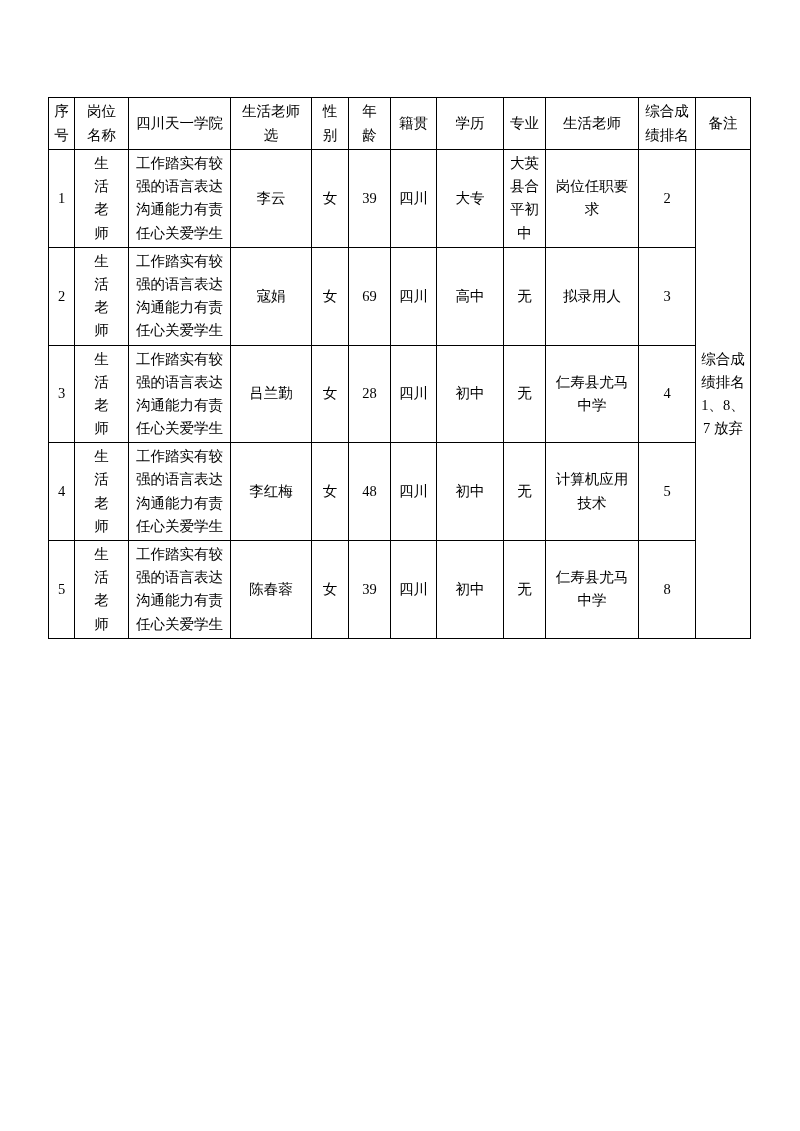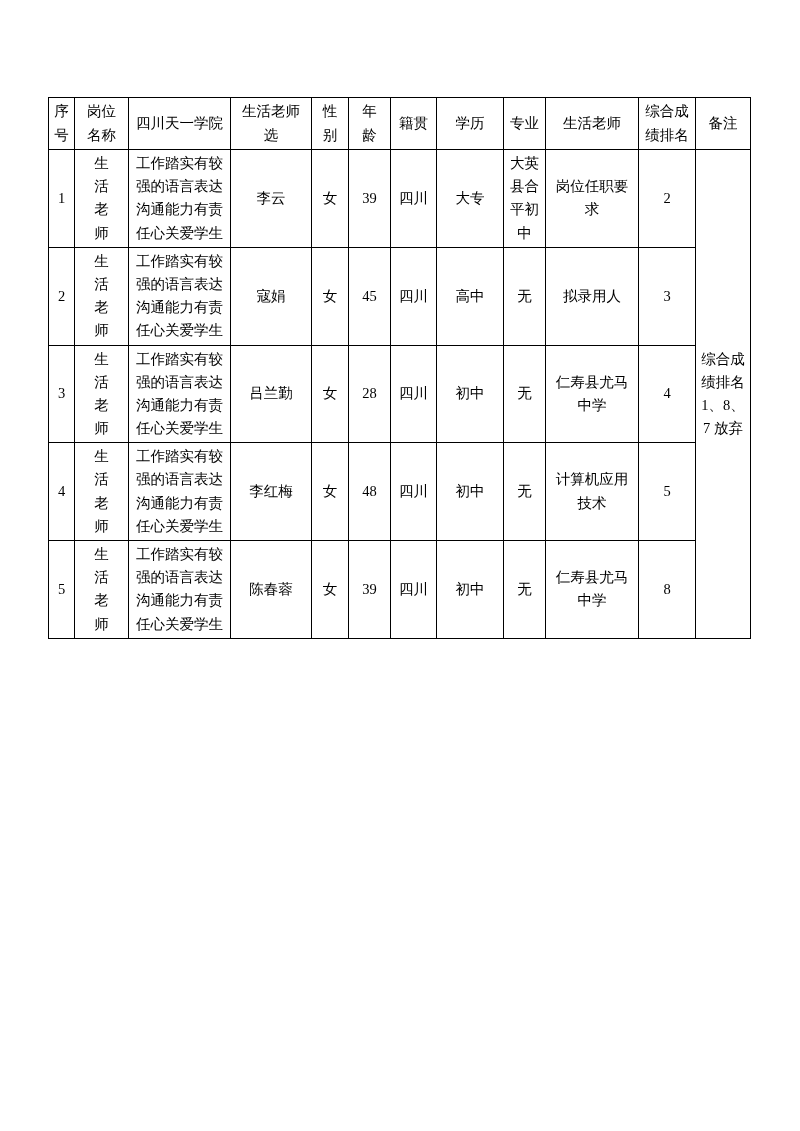--- a/index.html
+++ b/index.html
@@ -117,21 +117,21 @@
             <td data-name="cell-school">岗位任职要求</td>
             <td data-name="cell-rank">2</td>
             <td rowspan="5" data-name="remark-merged-cell">综合成绩排名1、8、7 放弃</td>
           </tr>
           <tr data-name="table-row">
             <td data-name="cell-index">2</td>
             <td data-name="cell-position">生活老师</td>
             <td data-name="cell-requirements">工作踏实有较强的语言表达沟通能力有责任心关爱学生</td>
             <td data-name="cell-candidate">寇娟</td>
             <td data-name="cell-gender">女</td>
-            <td data-name="cell-age">45</td>
+            <td data-name="cell-age">69</td>
             <td data-name="cell-origin">四川</td>
             <td data-name="cell-education">高中</td>
             <td data-name="cell-major">无</td>
             <td data-name="cell-school">拟录用人</td>
             <td data-name="cell-rank">3</td>
           </tr>
           <tr data-name="table-row">
             <td data-name="cell-index">3</td>
             <td data-name="cell-position">生活老师</td>
             <td data-name="cell-requirements">工作踏实有较强的语言表达沟通能力有责任心关爱学生</td>

